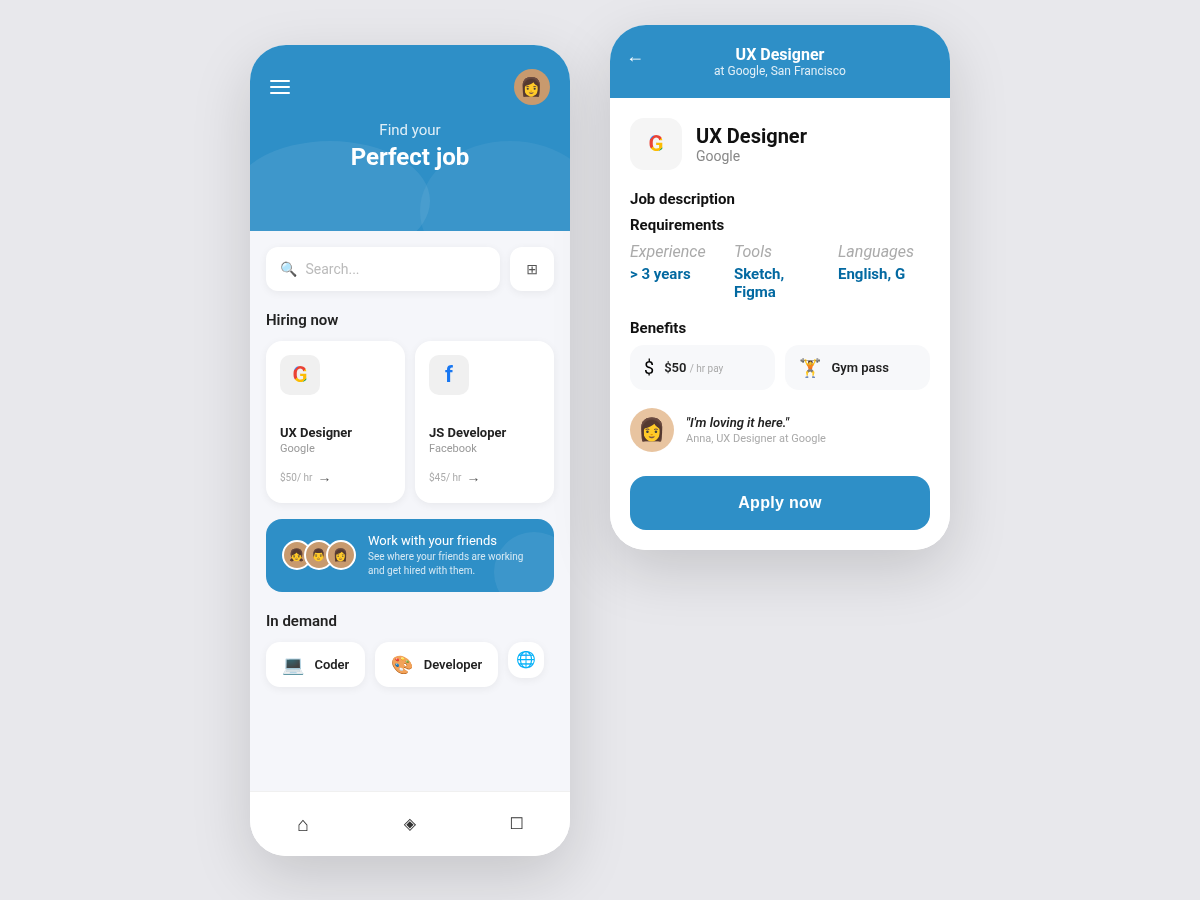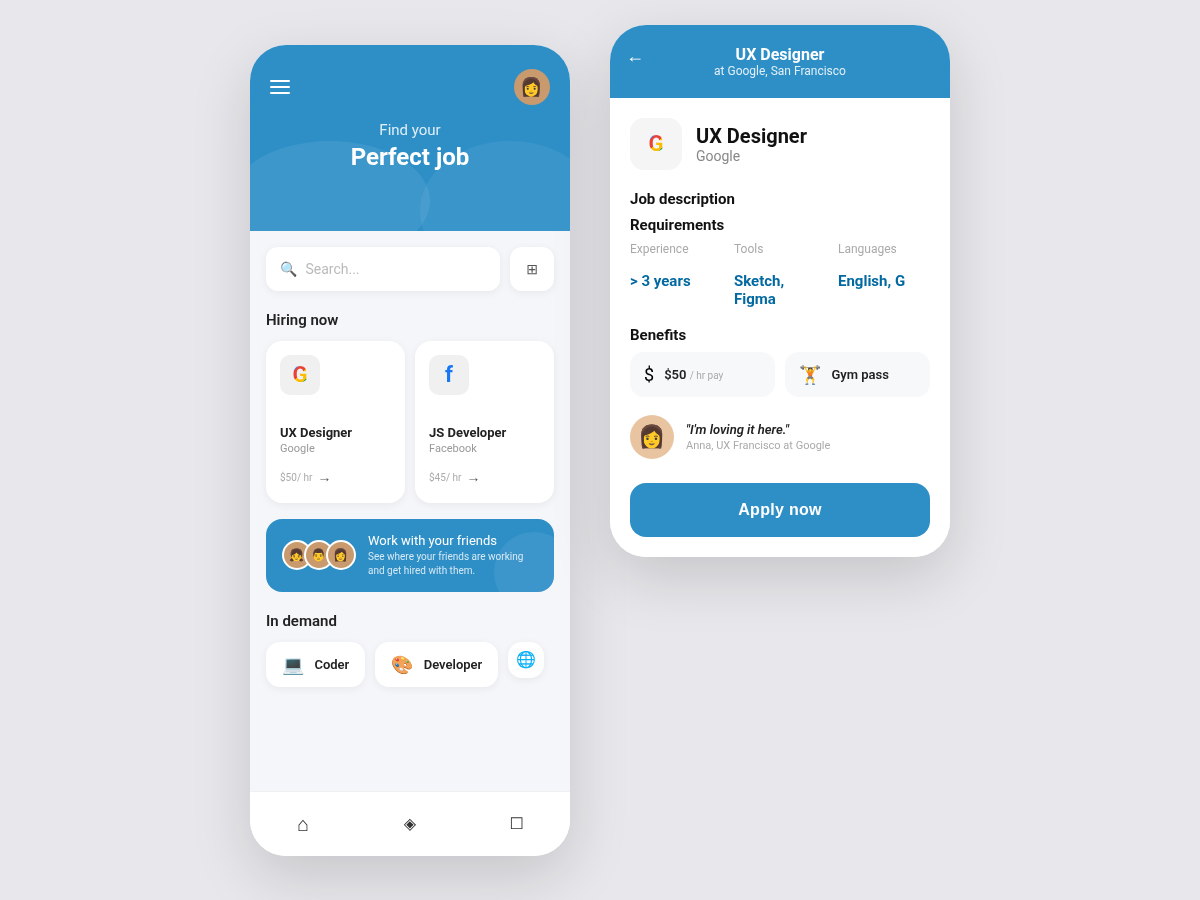--- a/index.html
+++ b/index.html
@@ -397,24 +397,25 @@
     }
 
     
     .requirements-grid {
       display: grid;
       grid-template-columns: 1fr 1fr 1fr;
       gap: 12px;
       margin-bottom: 18px;
     }
     .req-col label {
-      font-size: 12px;
+      font-size: 16px;
       color: #aaa;
       display: block;
-      margin-bottom: 16px;
+      margin-bottom: 4px;
+      font-style: italic;
     }
     .req-col .req-value {
       font-size: 15px;
       font-weight: 700;
       color: #0369a1;
     }
 
     
     .benefits-row {
       display: flex;
@@ -664,21 +665,21 @@
           <span class="benefit-icon">🏋️</span>
           <span class="benefit-text">Gym pass</span>
         </div>
       </div>
 
       
       <div class="testimonial-row">
         <div class="testimonial-avatar">👩</div>
         <div>
           <div class="testimonial-quote">"I'm loving it here."</div>
-          <div class="testimonial-name">Anna, UX Francisco at Google</div>
+          <div class="testimonial-name">Anna, UX Designer at Google</div>
         </div>
       </div>
 
       
       <button class="apply-btn">Apply now</button>
 
     </div>
   </div>
 
 </div>

